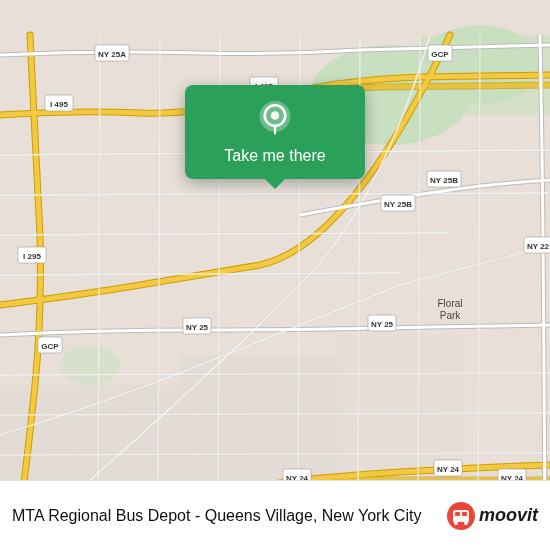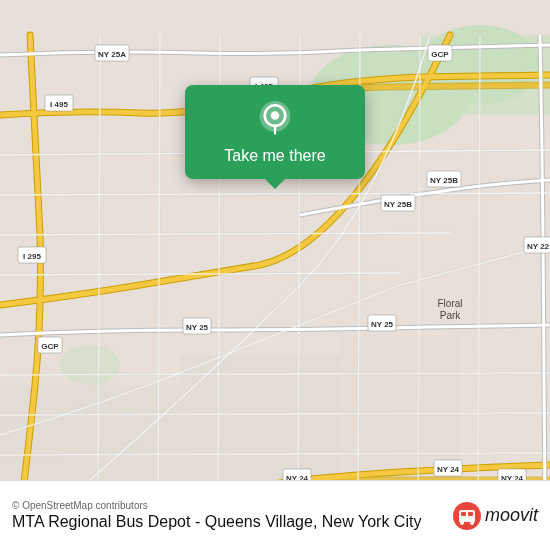--- a/index.html
+++ b/index.html
@@ -306,33 +306,32 @@
       <circle cx="18" cy="18" r="18" fill="white" opacity="0.3"></circle>
       <circle cx="18" cy="17" r="12" fill="none" stroke="white" stroke-width="3"></circle>
       <circle cx="18" cy="17" r="5" fill="white"></circle>
       <path d="M 18,29 L 18,38" stroke="white" stroke-width="2.5" stroke-linecap="round"></path>
     </svg>
     <span id="popup-label">Take me there</span>
   </div>
 
   <div id="bottom-bar">
     <div id="bottom-left">
-      <span id="copyright-text">© OpenStreetMap contributors</span>
       <span id="location-title">MTA Regional Bus Depot - Queens Village, New York City</span>
     </div>
 
     <div id="moovit-logo">
       <svg id="moovit-icon" viewBox="0 0 28 28" xmlns="http://www.w3.org/2000/svg">
         <circle cx="14" cy="14" r="14" fill="#e8463a"></circle>
         <text x="14" y="19" text-anchor="middle" fill="white" font-size="14" font-weight="bold" font-family="Arial">m</text>
 
         <rect x="6" y="8" width="16" height="11" rx="2" fill="white" opacity="0.9"></rect>
         <rect x="8" y="10" width="5" height="4" rx="1" fill="#e8463a"></rect>
         <rect x="15" y="10" width="5" height="4" rx="1" fill="#e8463a"></rect>
         <circle cx="9" cy="21" r="2" fill="white"></circle>
         <circle cx="19" cy="21" r="2" fill="white"></circle>
         <rect x="6" y="17" width="16" height="3" fill="white" opacity="0.9"></rect>
       </svg>
-      <span id="moovit-text" style="font-size:18px;font-weight:normal;color:#1a1a1a;font-style:italic;">moovit</span>
+      <span id="moovit-text" style="font-size:18px;font-weight:bold;color:#1a1a1a;font-style:italic;">moovit</span>
     </div>
   </div>
 
 </div>
 
 </body></html>

